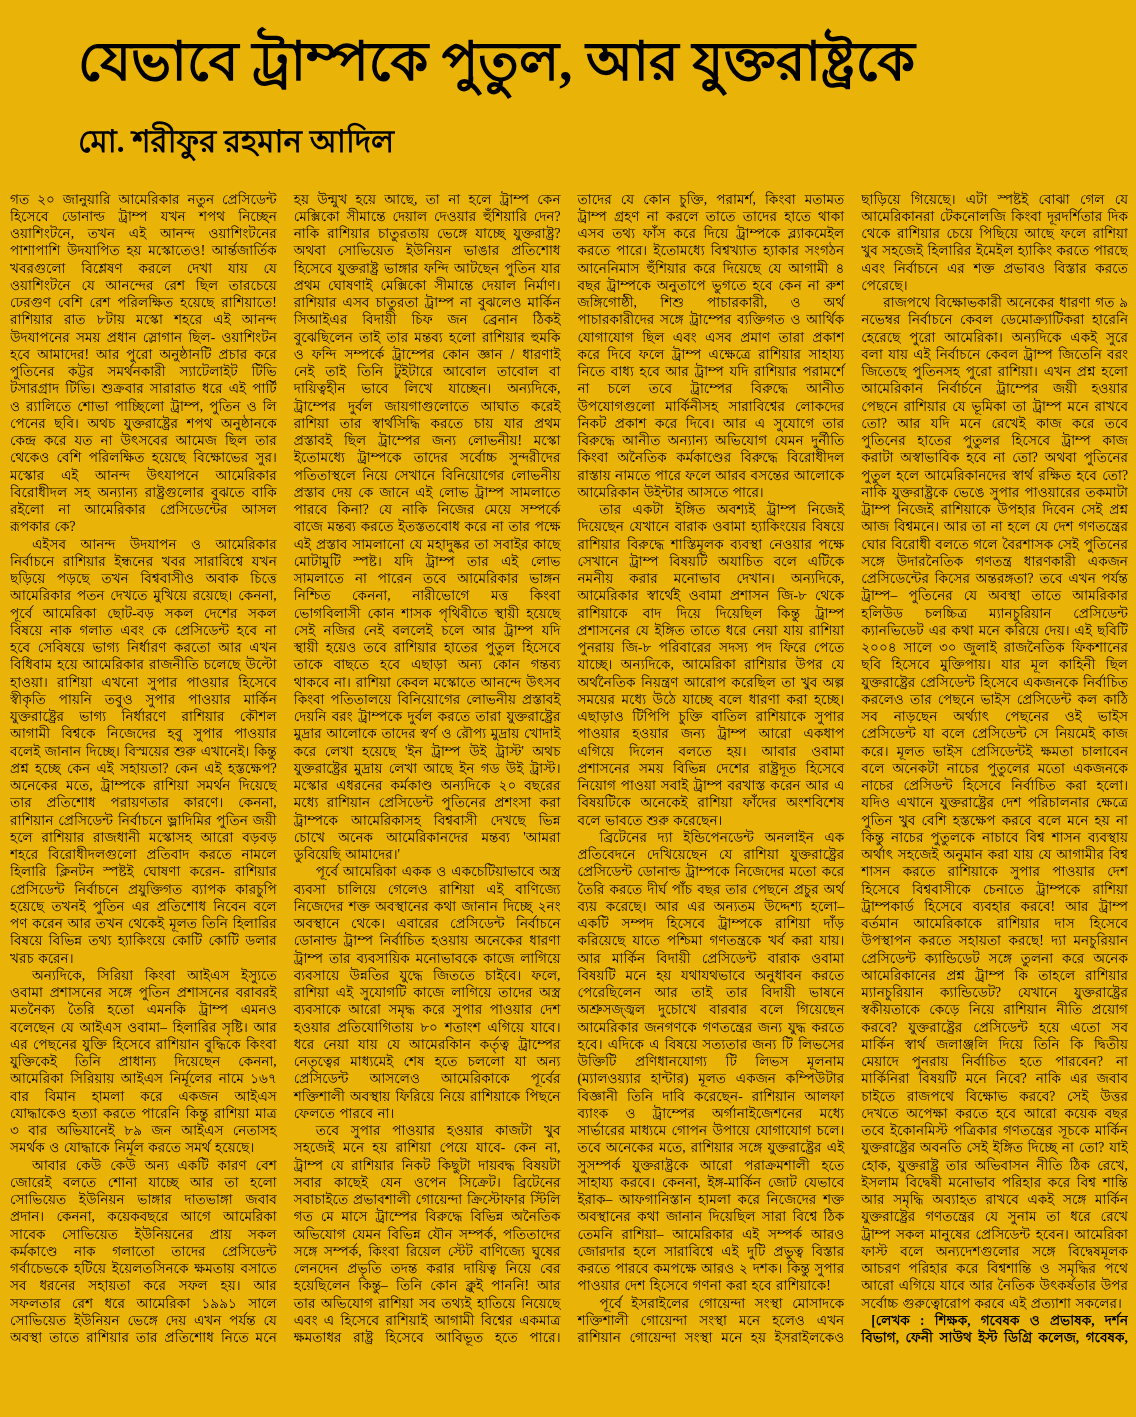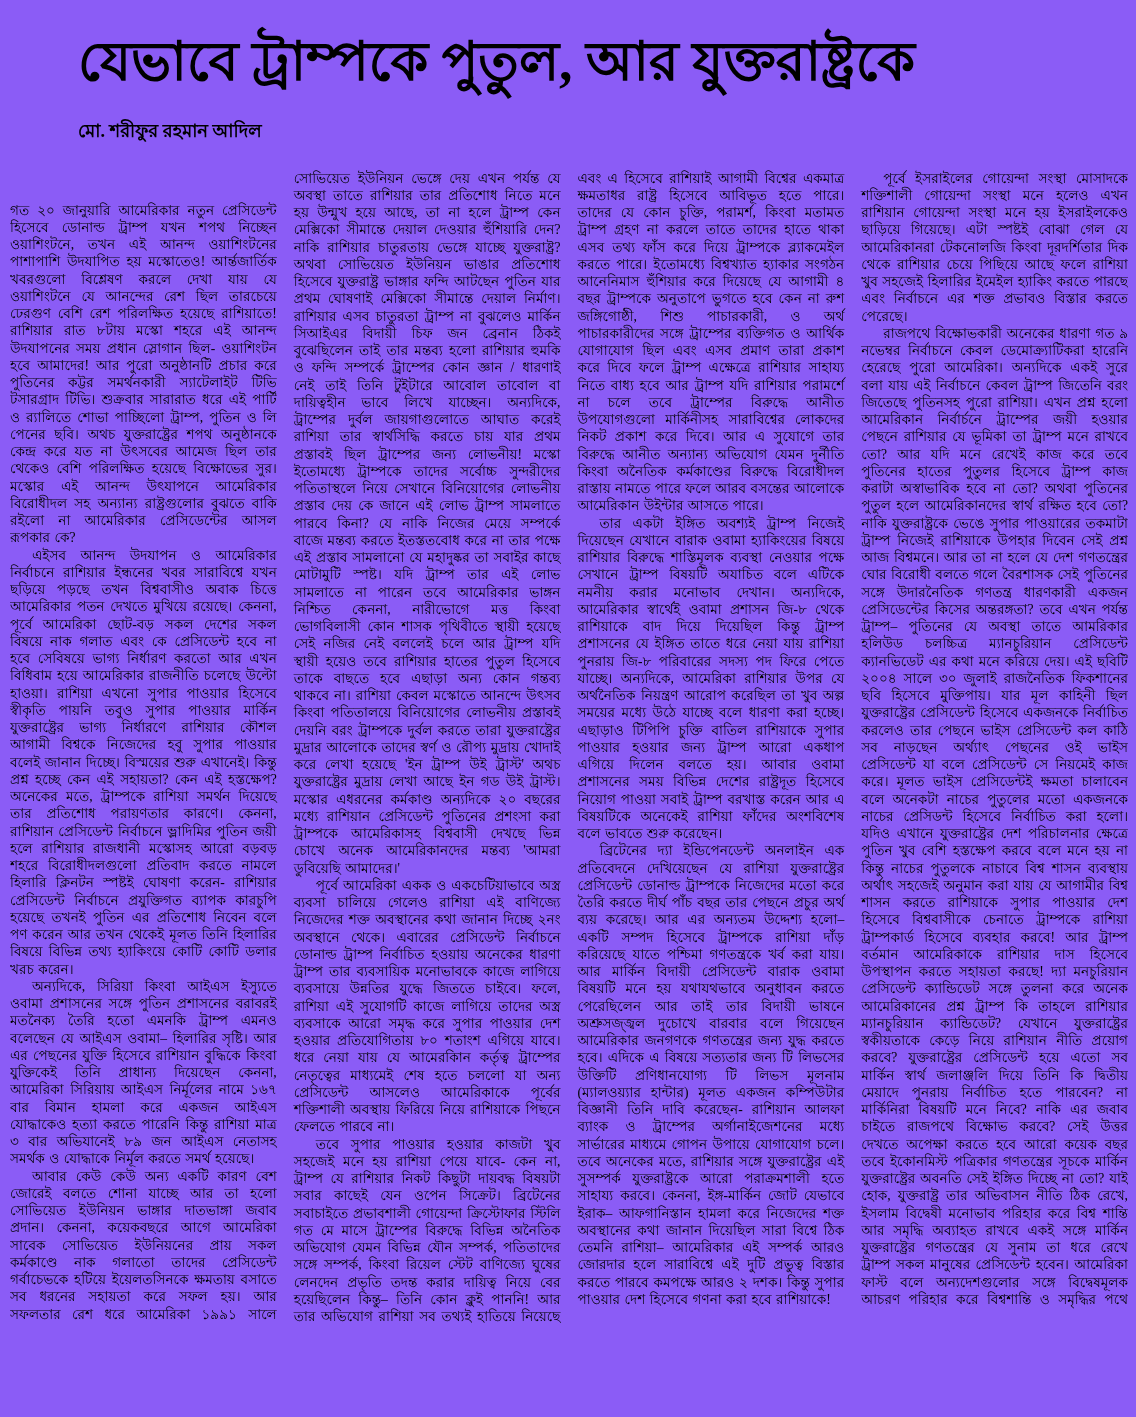--- a/index.html
+++ b/index.html
@@ -12,34 +12,34 @@
     height: 1417px;
     overflow: hidden;
     font-family: "Liberation Serif", "DejaVu Serif", serif;
     color: #000000;
   }
   .page {
     width: 1136px;
     height: 1417px;
     box-sizing: border-box;
     padding: 18px 8px 0 10px;
-    background: #8b5cf6;
+    background: #eab308;
   }
   .headline {
     margin: 0;
     padding: 6px 20px 0 68px;
     font-size: 54px;
     line-height: 1.42;
     font-weight: bold;
     letter-spacing: 0px;
     color: #000000;
   }
   .byline {
     padding: 16px 0 0 68px;
-    font-size: 18px;
+    font-size: 31px;
     font-weight: bold;
     color: #000000;
   }
   .body-columns {
     margin-top: 22px;
     height: 1158px;
     overflow: hidden;
     column-count: 4;
     column-gap: 17px;
     column-fill: auto;
@@ -48,21 +48,20 @@
     line-height: 1.27;
   }
   .body-columns p {
     margin: 0;
     padding: 0;
     text-indent: 22px;
     word-spacing: 1px;
   }
   .body-columns p.first {
     text-indent: 0;
-    margin-top: 32px;
   }
   .body-columns p.author-note {
     font-weight: bold;
     text-indent: 10px;
     text-align: justify;
     text-align-last: right;
   }
 </style>
 </head>
 <body>

